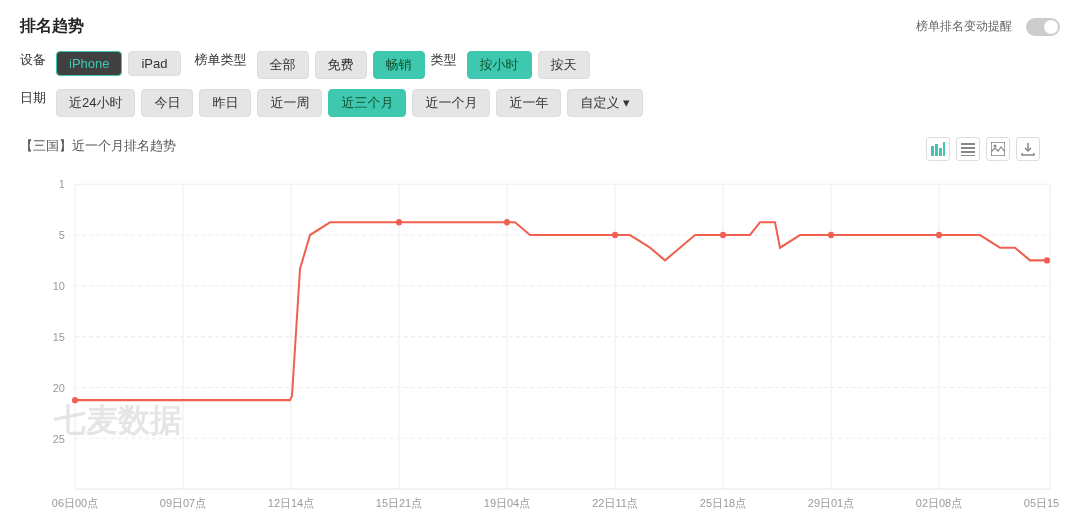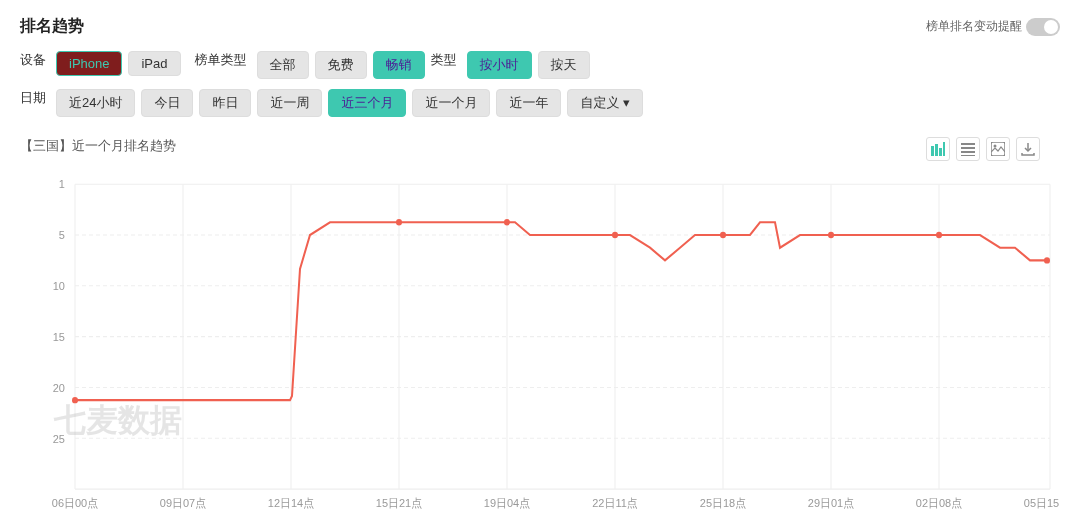--- a/index.html
+++ b/index.html
@@ -23,21 +23,21 @@
       font-family: Liberation Mono, monospace;
     }
     .page-title {
       font-size: 16px;
       font-weight: bold;
       color: #222;
     }
     .alert-row {
       display: flex;
       align-items: center;
-      gap: 4px;
+      gap: 14px;
       font-size: 12px;
       color: #666;
     }
     .toggle {
       width: 34px;
       height: 18px;
       background: #ccc;
       border-radius: 9px;
       position: relative;
       cursor: pointer;
@@ -69,25 +69,25 @@
       border-radius: 4px;
       background: #e5e5e5;
       color: #333;
       font-size: 13px;
       cursor: pointer;
       white-space: nowrap;
     }
     .btn.active {
       border-color: #3ec8b0;
       color: #3ec8b0;
-      background: #7f1d1d;
+      background: #404040;
     }
     .btn.active-fill {
       border-color: #3ec8b0;
-      color: #4c1d95;
+      color: #14532d;
       background: #3ec8b0;
     }
     .chart-container {
       position: relative;
       margin-top: 8px;
       padding-top: 10px;
     }
     .chart-title {
       text-align: left;
       font-size: 13px;

